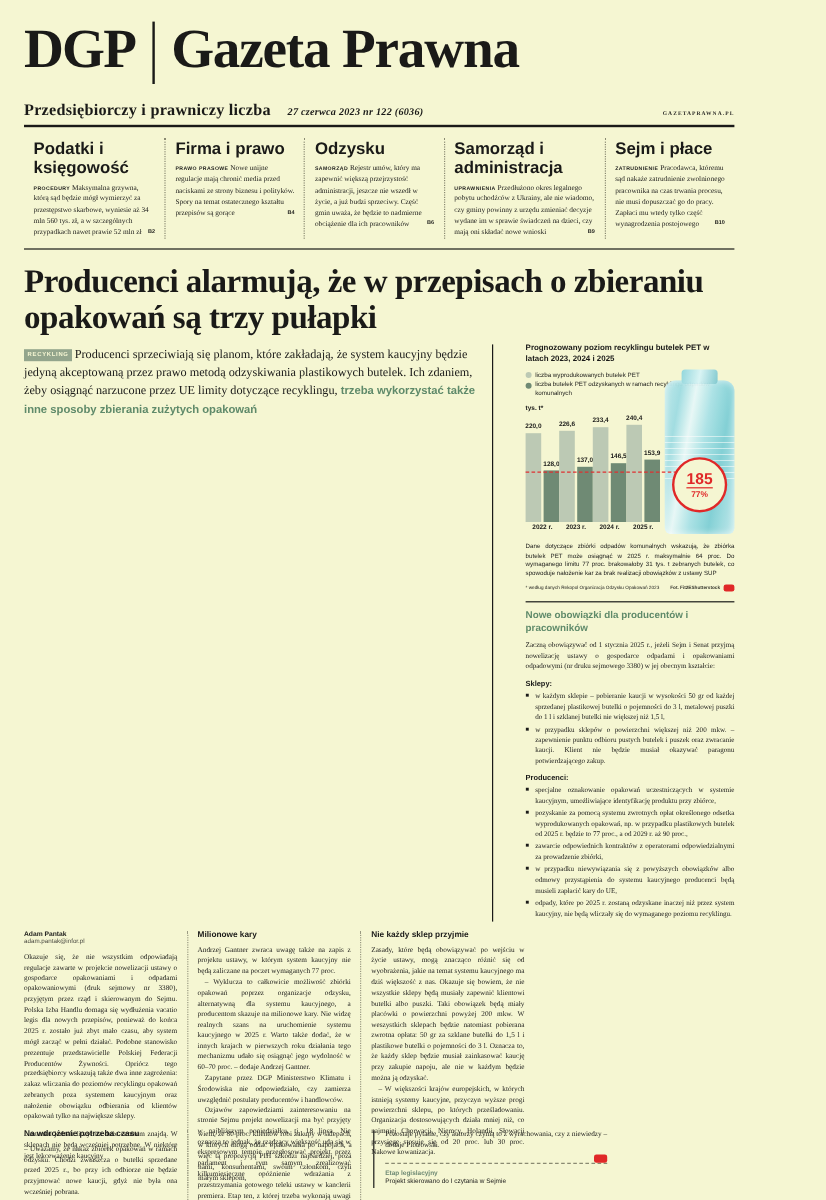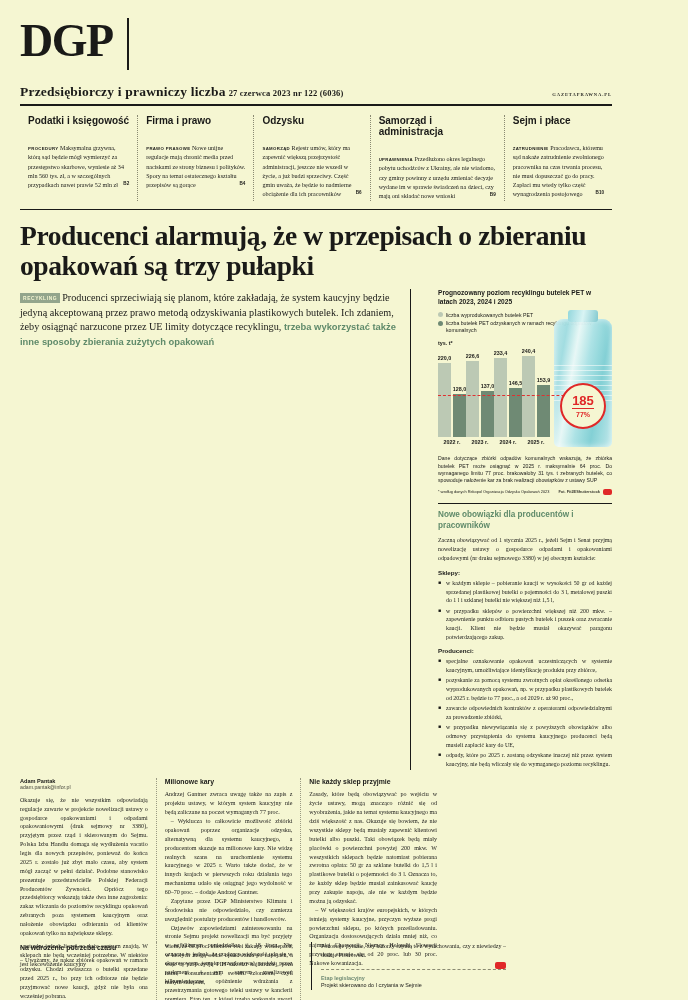--- a/index.html
+++ b/index.html
@@ -23,36 +23,36 @@
   .logo-gp {
     font-family: "Liberation Serif", serif;
     font-weight: bold; font-size: 46px; line-height: 46px;
     letter-spacing: -1px;
   }
   .subhead-row {
     display: flex; align-items: baseline; margin-top: 14px;
     border-bottom: 2px solid #1a1a18; padding-bottom: 4px;
   }
   .subhead-title { font-weight: bold; font-size: 13.5px; letter-spacing: 0.2px; }
-  .subhead-date { font-size: 8.5px; font-weight: bold; margin-left: 3px; letter-spacing: 0.2px; }
+  .subhead-date { font-size: 8.5px; font-weight: bold; margin-left: 14px; letter-spacing: 0.2px; font-style: italic; }
   .subhead-site { margin-left: auto; font-size: 4.6px; font-weight: bold; letter-spacing: 0.9px; color: #2a2a26; }
 
   
   .sections {
     display: flex; border-bottom: 1px solid #1a1a18;
     padding: 9px 0 8px 0;
   }
   .sec {
     flex: 1; padding: 0 8px; position: relative;
   }
   .sec + .sec { border-left: 1px dotted #8a8a72; }
   .sec:nth-child(1) { flex: 1.02; }
   .sec:nth-child(4) { flex: 1.18; }
   .sec:nth-child(5) { flex: 0.92; }
-  .sec-title { font-family: "Liberation Sans", sans-serif; font-weight: bold; font-size: 10px; margin-bottom: 18px; }
+  .sec-title { font-family: "Liberation Sans", sans-serif; font-weight: bold; font-size: 14px; margin-bottom: 6px; }
   .sec-body { font-size: 6.1px; line-height: 1.52; text-align: left; }
   .kicker { font-family: "Liberation Sans", sans-serif; font-weight: bold; font-size: 4.3px; letter-spacing: 0.35px; }
   .pageno { float: right; font-family: "Liberation Sans", sans-serif; font-weight: bold; font-size: 4.6px; }
 
   
   .headline {
     font-weight: bold; font-size: 27.5px; line-height: 1.07;
     letter-spacing: -0.4px; margin-top: 11px;
   }
 
@@ -150,20 +150,21 @@
   .legis-b { font-family: "Liberation Sans", sans-serif; font-size: 5.4px; line-height: 1.45; margin-top: 1px; }
 </style>
 </head>
 <body>
 
 <div class="page">
 
   <div class="masthead">
     <div class="logo-dgp">DGP</div>
     <div class="logo-rule"></div>
+    <div class="logo-gp">Gazeta Prawna</div>
   </div>
 
   <div class="subhead-row">
     <div class="subhead-title">Przedsiębiorczy i prawniczy liczba</div>
     <div class="subhead-date">27 czerwca 2023  nr 122  (6036)</div>
     <div class="subhead-site">GAZETAPRAWNA.PL</div>
   </div>
 
   <div class="sections">
     <div class="sec">

